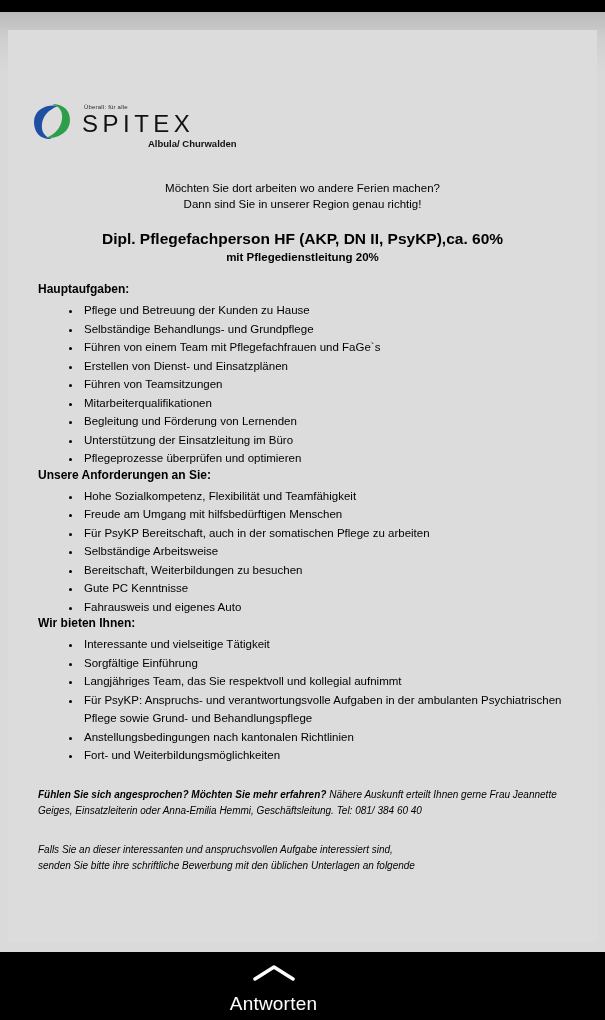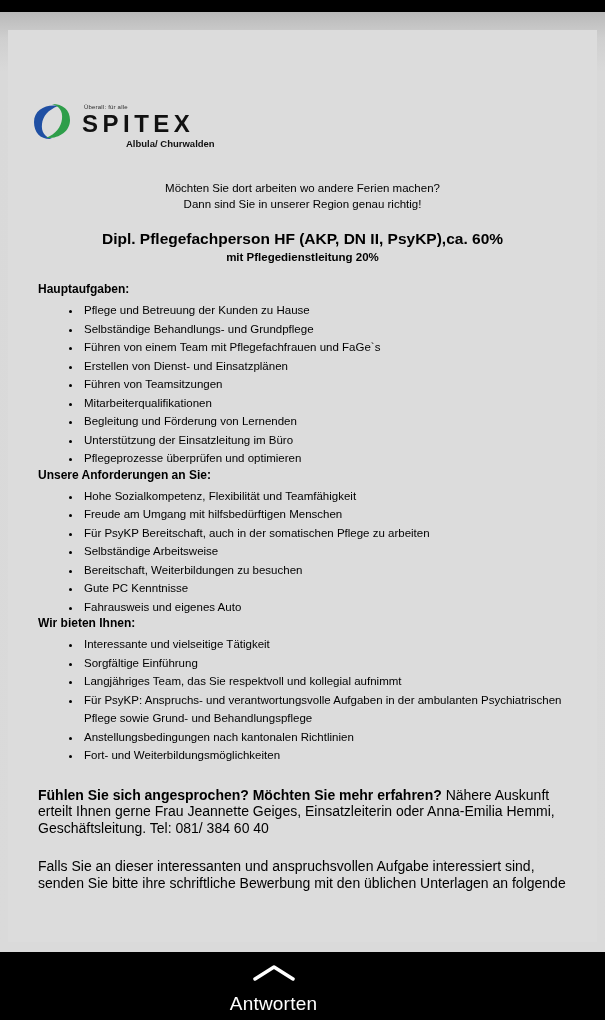--- a/index.html
+++ b/index.html
@@ -67,33 +67,33 @@
   }
   .logo-claim {
     font-size: 6px;
     color: #2b2b2b;
     letter-spacing: .2px;
     margin: 16px 0 0 2px;
     line-height: 7px;
   }
   .logo-name {
     font-size: 24px;
-    font-weight: bold;
+    font-weight: normal;
     letter-spacing: 4.5px;
     color: #111;
     line-height: 24px;
     margin-top: 1px;
   }
   .logo-sub {
     font-size: 9.5px;
     font-weight: bold;
     color: #111;
     line-height: 11px;
     margin-top: 2px;
-    margin-left: 44px;
+    margin-left: 66px;
   }
 
   
   .doc {
     position: absolute;
     left: 0;
     top: 150px;
     width: 589px;
     color: #000000;
   }
@@ -148,23 +148,24 @@
   }
   ul.bullets li {
     font-size: 11.5px;
     line-height: 18.5px;
     padding-left: 2px;
   }
 
   .para {
     padding-left: 30px;
     padding-right: 26px;
-    font-size: 14px;
+    font-size: 10px;
     line-height: 16.5px;
     margin: 0;
+    font-style: italic;
   }
   .para.spaced { margin-top: 22px; }
   .b { font-weight: bold; }
 
   
   .bottombar {
     position: absolute;
     left: 0;
     bottom: 0;
     width: 547px;

